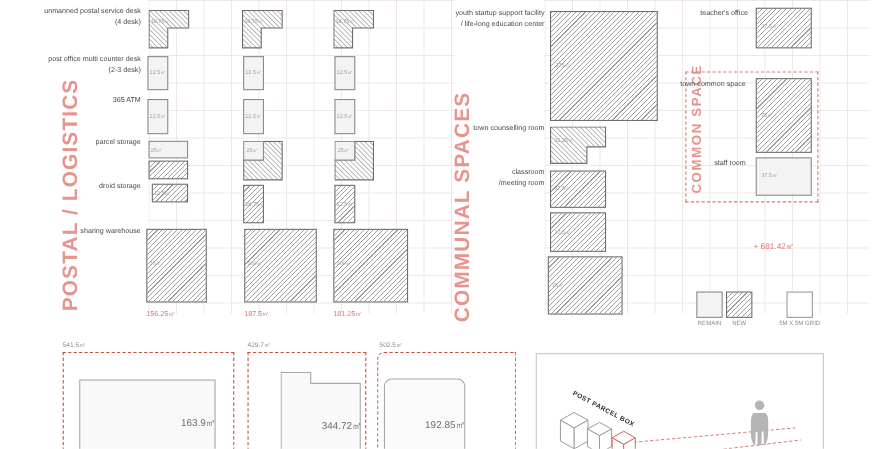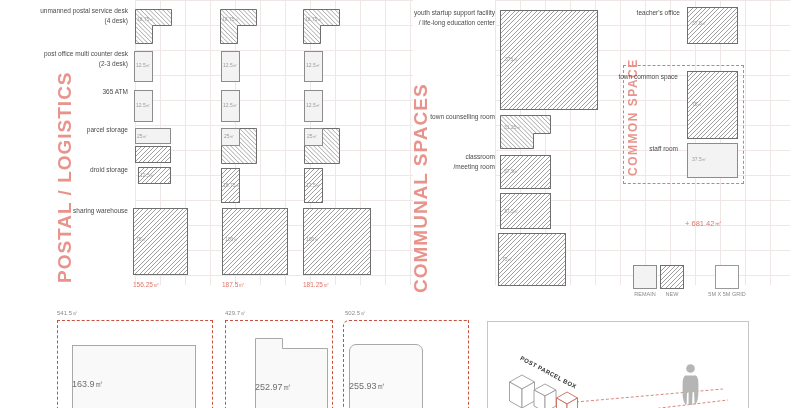--- a/index.html
+++ b/index.html
@@ -14,21 +14,21 @@
                            linear-gradient(to bottom,#efe6e6 1px,transparent 1px);
           background-size:25px 25px;pointer-events:none}
   .rowlbl{font-size:6.5px;color:#4a4a4a;text-align:right;line-height:1.55}
   .tiny{font-size:5px;color:#9a9a9a;white-space:nowrap}
   .vtitle{writing-mode:vertical-rl;transform:rotate(180deg);font-weight:bold;color:#e8938b;
           letter-spacing:1px;text-align:center;white-space:nowrap}
   .total{font-size:6.5px;color:#e2736a;white-space:nowrap}
   .colhdr{font-size:7px;font-weight:bold;color:#3c3c3c;letter-spacing:.4px;white-space:nowrap}
   .dashbox{border:1px dashed #c8503f}
   .plan-lbl{font-size:6px;color:#8a8a8a;white-space:nowrap}
-  .plan-area{font-size:9px;color:#6f6f6f;text-align:left}
+  .plan-area{font-size:9px;color:#6f6f6f;text-align:right}
   .legend-lbl{font-size:5.5px;color:#8a8a8a;text-align:center;white-space:nowrap}
   .gridswatch{background:#fff;border:1px solid #9a9a9a}
   .panel{border:1px solid #c6c6c6;background:#fff}
   svg{display:block}
 </style>
 </head>
 <body>
 
 <svg width="0" height="0" class="abs">
   <defs>
@@ -169,26 +169,26 @@
 <div class="abs plan-lbl" style="left:57px;top:309px">541.5㎡</div>
 <div class="abs dashbox" style="left:57px;top:320px;width:156px;height:95px"></div>
 <div class="abs" style="left:72px;top:345px;width:124px;height:70px;background:#f9f9f9;border:1px solid #a8a8a8"></div>
 <div class="abs plan-area" style="left:72px;top:378px;width:124px">163.9㎡</div>
 
 <div class="abs plan-lbl" style="left:225px;top:309px">429.7㎡</div>
 <div class="abs dashbox" style="left:225px;top:320px;width:108px;height:95px"></div>
 <svg class="abs" style="left:255px;top:338px" width="74" height="77">
   <path d="M0.5,0.5 H27.5 V10.5 H72.5 V76.5 H0.5 Z" fill="#f9f9f9" stroke="#a8a8a8" stroke-width="1"></path>
 </svg>
-<div class="abs plan-area" style="left:255px;top:381px;width:74px">252.97㎡</div>
+<div class="abs plan-area" style="left:255px;top:381px;width:74px">344.72㎡</div>
 
 <div class="abs plan-lbl" style="left:345px;top:309px">502.5㎡</div>
 <div class="abs dashbox" style="left:343px;top:320px;width:126px;height:95px;border-radius:6px 0 0 0"></div>
 <div class="abs" style="left:349px;top:344px;width:74px;height:70px;background:#fafafa;border:1px solid #a8a8a8;border-radius:7px"></div>
-<div class="abs plan-area" style="left:349px;top:380px;width:74px">255.93㎡</div>
+<div class="abs plan-area" style="left:349px;top:380px;width:74px">192.85㎡</div>
 
 <div class="abs panel" style="left:487px;top:321px;width:262px;height:95px">
   <svg width="260" height="93">
 
     <line x1="88" y1="80" x2="235" y2="67" stroke="#cc5548" stroke-width="0.7" stroke-dasharray="3 2"></line>
     <line x1="130" y1="91" x2="240" y2="78" stroke="#cc5548" stroke-width="0.7" stroke-dasharray="3 2"></line>
 
     <g stroke="#9a9a9a" stroke-width="0.9" fill="#ffffff">
       <polygon points="34,53 46.5,60 34,67 21.5,60"></polygon>
       <polygon points="21.5,60 21.5,79 34,86 34,67"></polygon>

